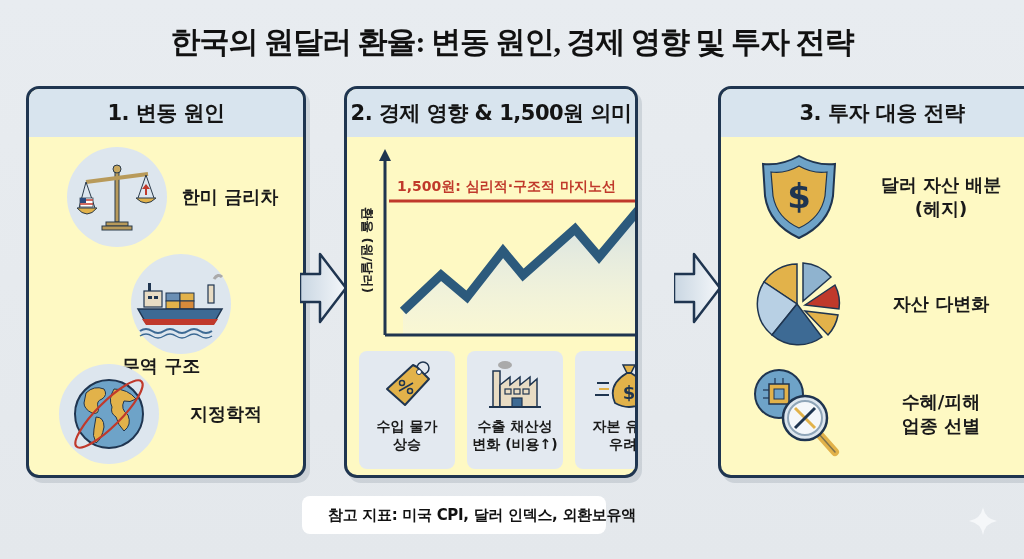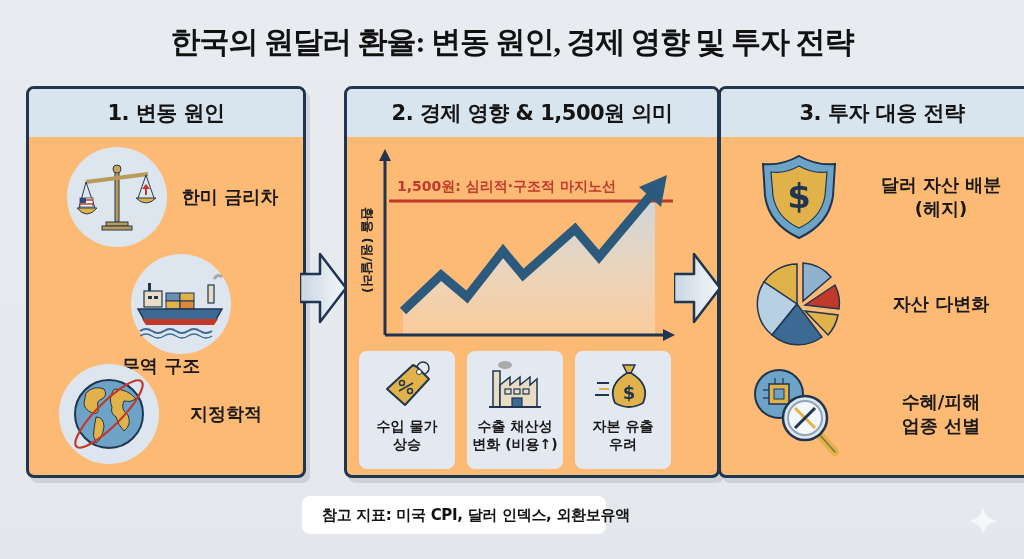--- a/index.html
+++ b/index.html
@@ -11,31 +11,31 @@
     position: relative;
   }
   .title {
     position: absolute; left: 0; top: 22px; width: 1024px;
     text-align: center; font-size: 30px; font-weight: bold; letter-spacing: -1px;
     color: #111;
     font-family: Liberation Serif, serif;
   }
   .panel {
     position: absolute; top: 86px; height: 392px;
-    background: #fdba74; border: 3px solid #1f3550; border-radius: 8px;
+    background: #fef9c3; border: 3px solid #1f3550; border-radius: 13px;
     overflow: hidden;
     box-shadow: 4px 5px 0 rgba(60,80,100,0.15);
   }
   .panel-head {
     height: 48px; background: #d8e4ee;
     display: flex; align-items: center; justify-content: center;
     font-size: 21px; font-weight: bold; color: #141414; letter-spacing: -0.5px;
   }
   #p1 { left: 26px; width: 280px; }
-  #p2 { left: 344px; width: 376px; }
+  #p2 { left: 344px; width: 294px; }
   #p3 { left: 718px; width: 328px; }
 
   .row { position: absolute; left: 0; width: 100%; display: flex; align-items: center; }
   .icon-circle {
     width: 100px; height: 100px; border-radius: 50%; background: #dde6ee;
     display: flex; align-items: center; justify-content: center; margin-left: 30px; flex-shrink: 0;
   }
   .row-label { flex: 1; text-align: center; font-size: 18px; font-weight: bold; line-height: 1.35; color: #1a1a1a; padding-right: 10px; }
   .icon-plain { width: 100px; height: 100px; display: flex; align-items: center; justify-content: center; margin-left: 28px; flex-shrink: 0; }
 
@@ -59,21 +59,21 @@
   .impact-card {
     flex: 1; background: #e3e9f0; border-radius: 8px;
     display: flex; flex-direction: column; align-items: center; justify-content: flex-start; padding-top: 8px;
   }
   .impact-card svg { width: 60px; height: 54px; }
   .impact-label { font-size: 14px; font-weight: bold; text-align: center; line-height: 1.3; margin-top: 4px; color: #1a1a1a; }
 
   .footer-note {
     position: absolute; left: 302px; top: 496px; width: 304px; height: 38px;
     background: #ffffff; border-radius: 8px;
-    display: flex; align-items: center; padding-left: 12px; gap: 8px;
+    display: flex; align-items: center; padding-left: 18px; gap: 8px;
   }
   .footer-text { font-size: 15px; font-weight: bold; color: #111; letter-spacing: -0.3px; white-space: nowrap; }
   .sparkle { position: absolute; left: 968px; top: 506px; width: 30px; height: 30px; }
 </style>
 </head>
 <body>
 
 <div class="title">한국의 원달러 환율: 변동 원인, 경제 영향 및 투자 전략</div>
 
 <div class="panel" id="p1">

